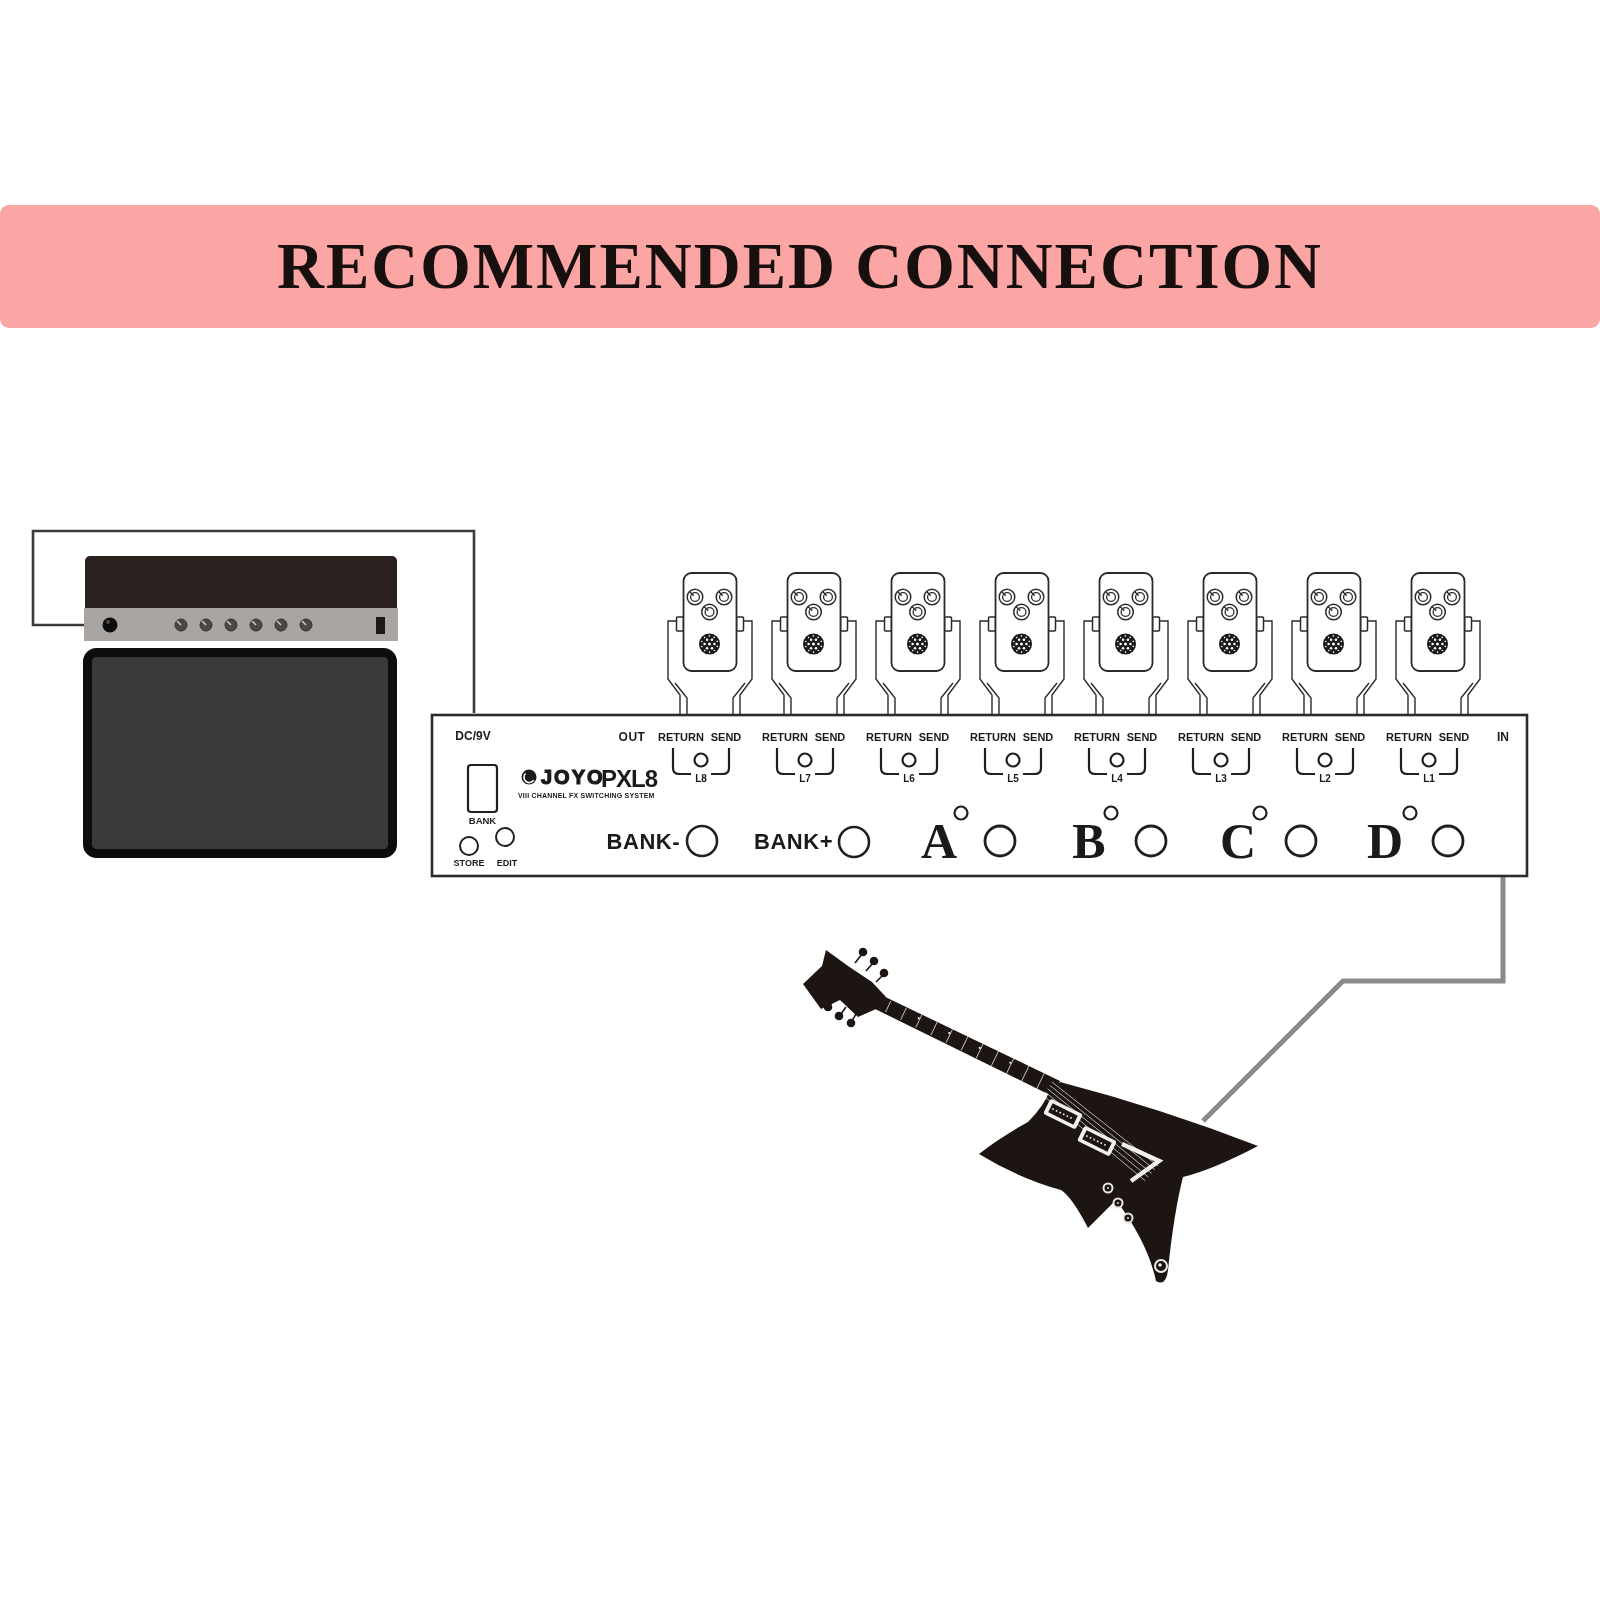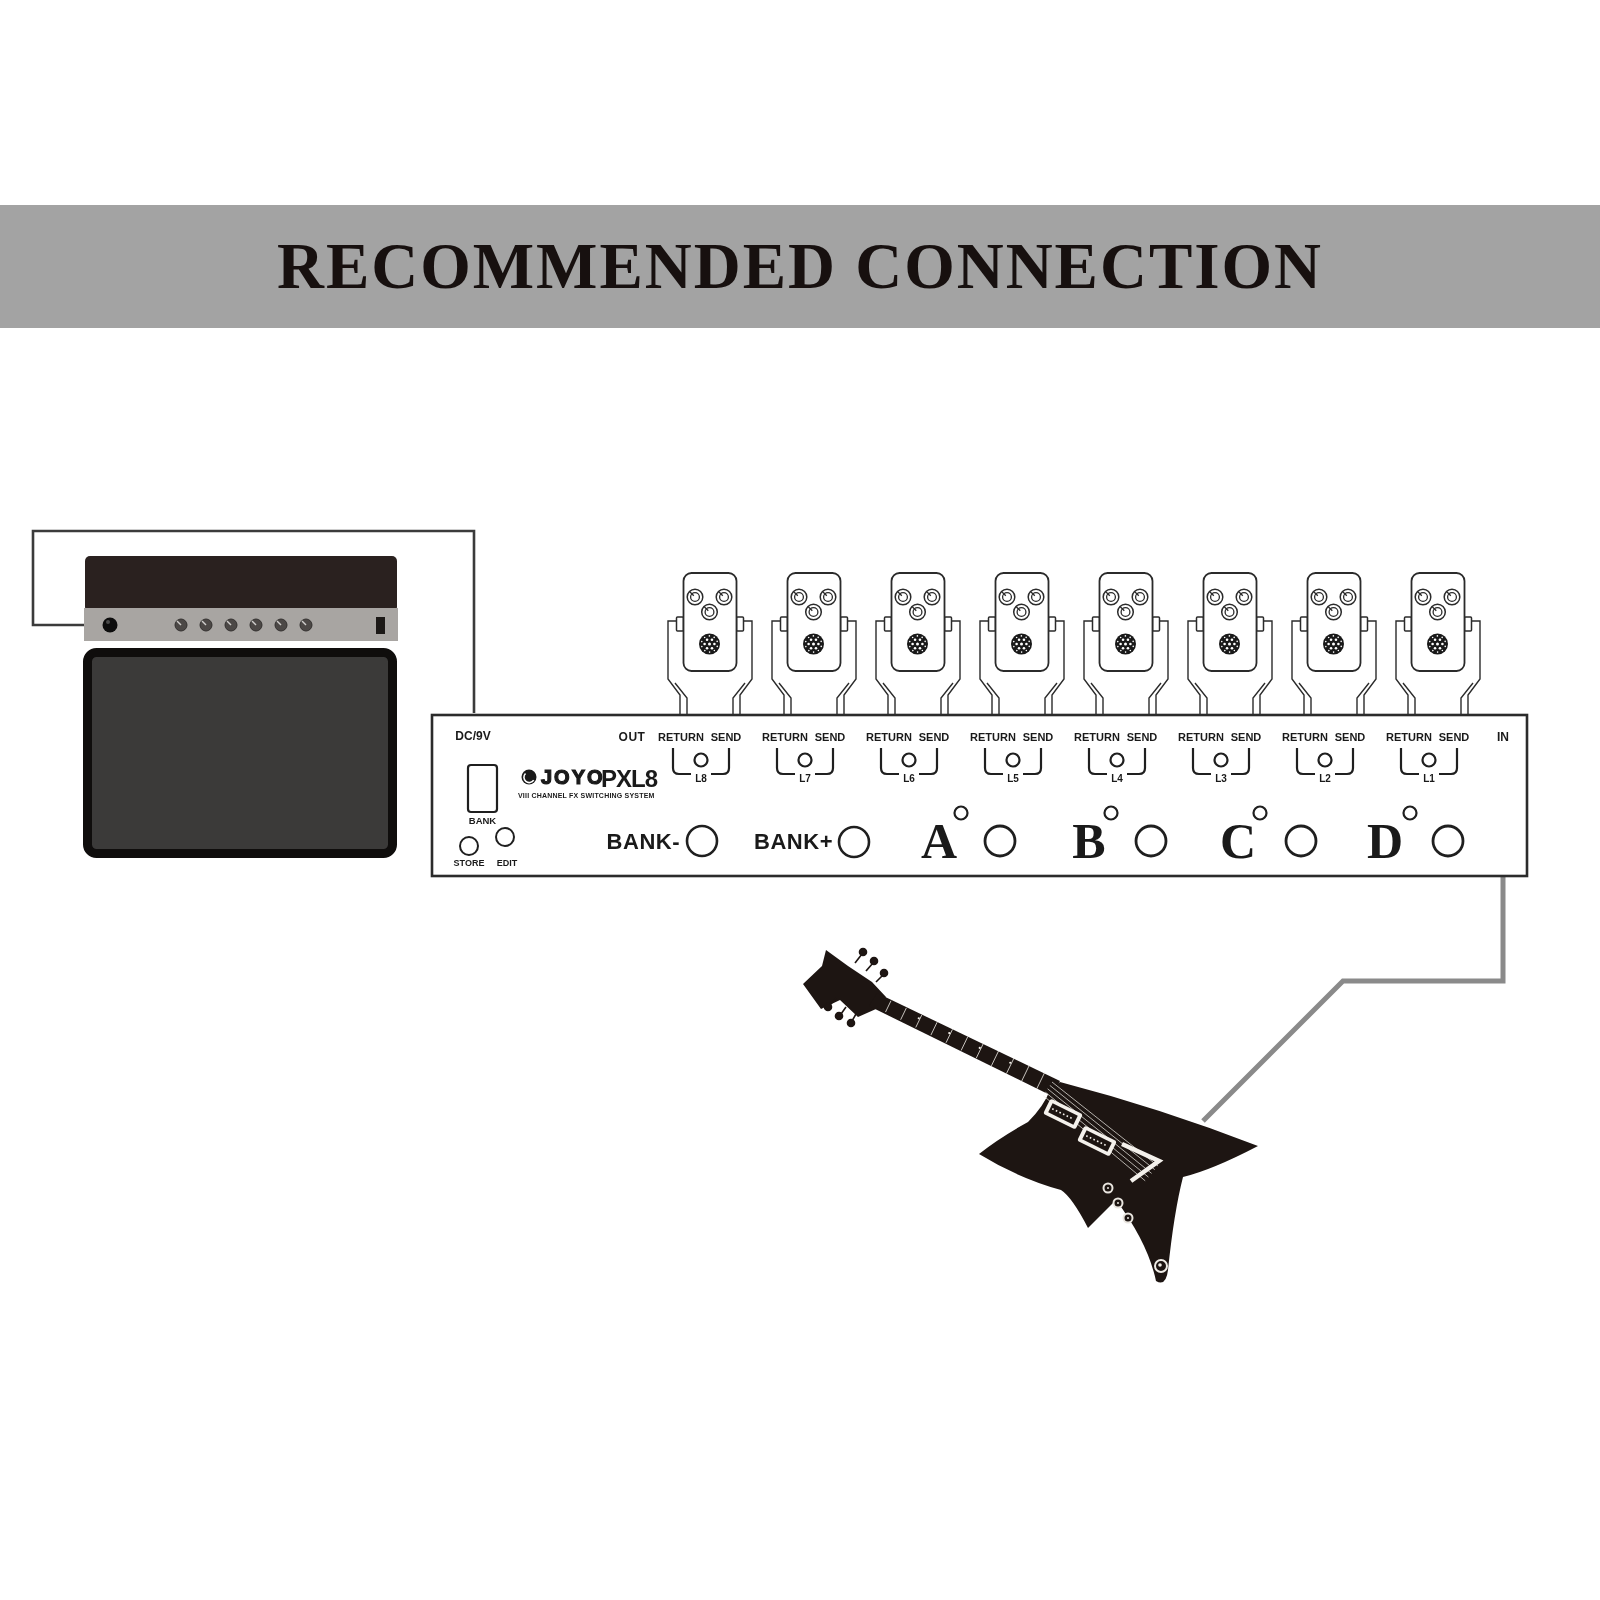--- a/index.html
+++ b/index.html
@@ -15,21 +15,21 @@
     font-family:"Liberation Serif",serif;font-weight:bold;
     font-size:65px;letter-spacing:2px;white-space:nowrap;
   }
   #diagram{position:absolute;left:0;top:0}
   #diagram text{font-family:"Liberation Sans",sans-serif;fill:#1a1a1a}
   .panel-label{font-weight:bold}
 </style>
 </head>
 <body>
 
-<div class="banner" style="background: #a3a3a3;">
+<div class="banner" style="background: #fca5a5; border-radius: 9px;">
   <div class="banner-title" style="color: rgb(23, 16, 15);">RECOMMENDED CONNECTION</div>
 </div>
 
 <svg id="diagram" width="1600" height="1600" viewBox="0 0 1600 1600" xmlns="http://www.w3.org/2000/svg">
 
   <path d="M112 625 H33 V531 H474 V713" fill="none" stroke="#3b3b3b" stroke-width="2.6"></path>
   <path d="M1503 750 V981 H1343 L1203 1121" fill="none" stroke="#8a8a8a" stroke-width="5"></path>
 
   <g>
     <rect x="85" y="556" width="312" height="56" rx="5" fill="#2a211f"></rect>

